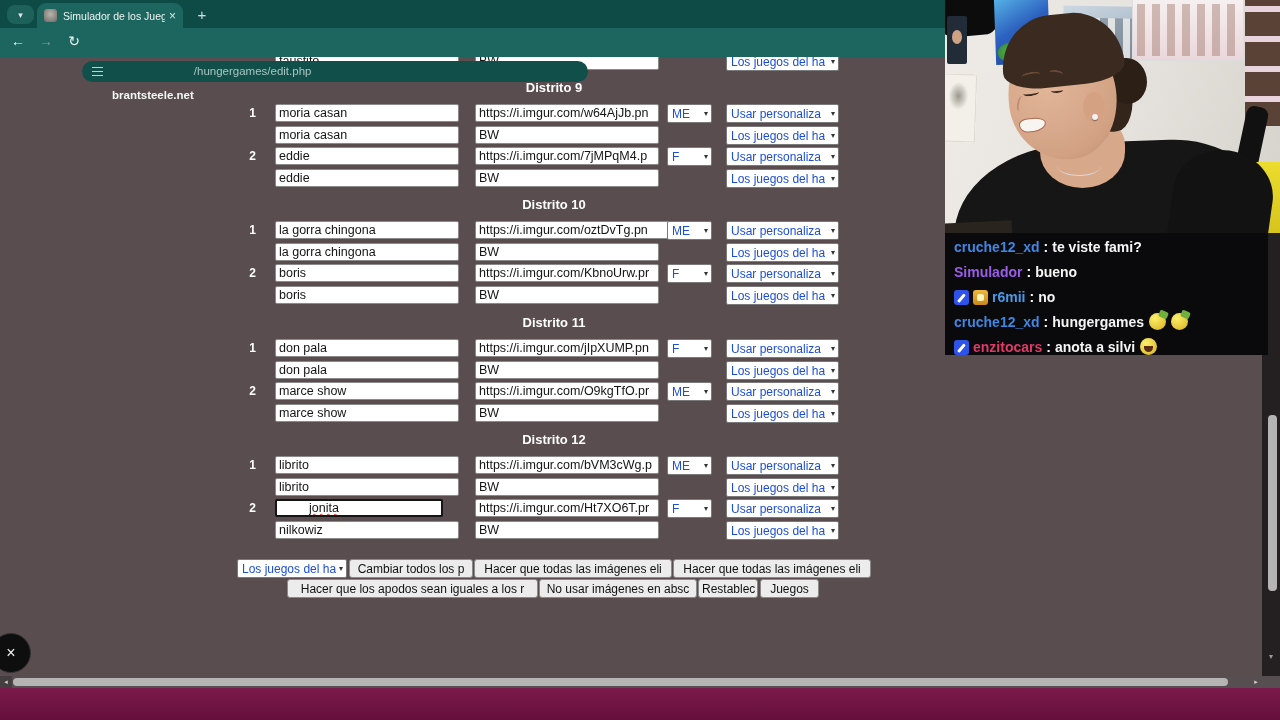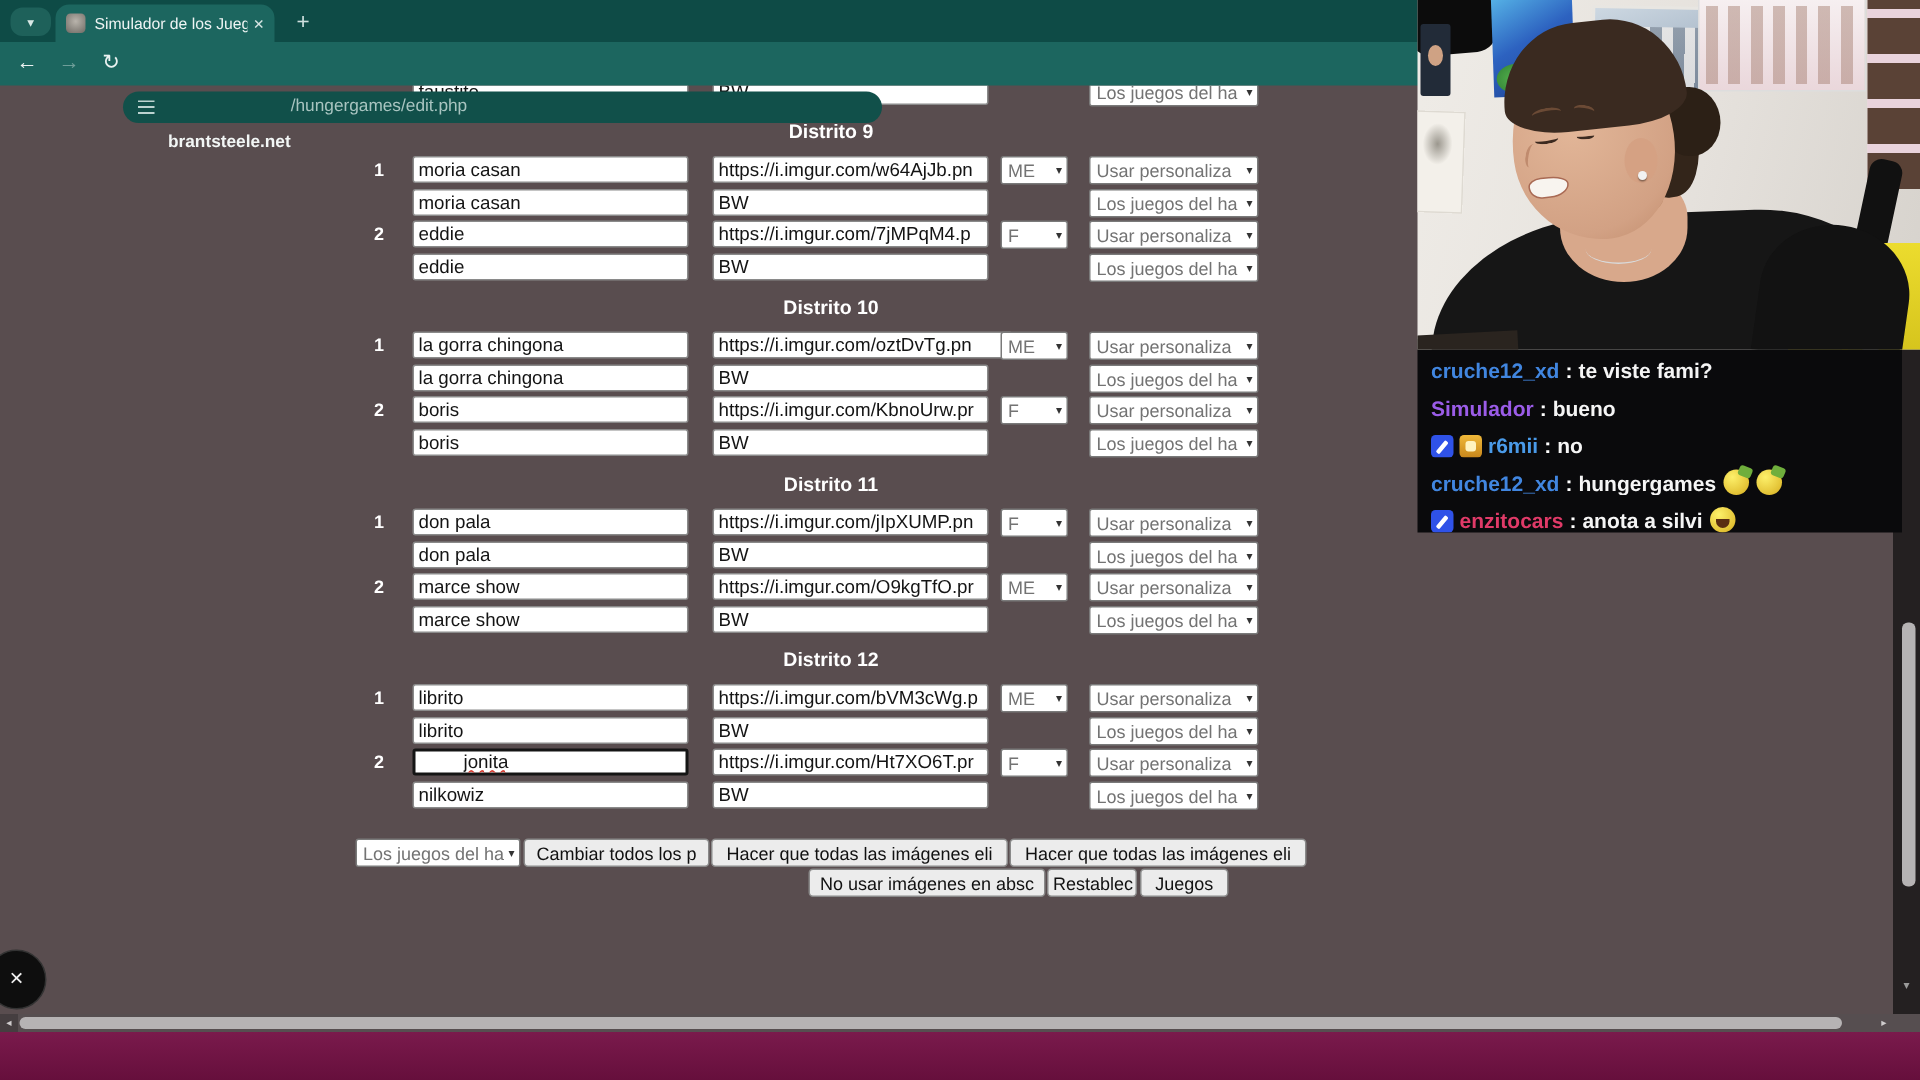--- a/index.html
+++ b/index.html
@@ -31,21 +31,21 @@
 
   
   .page { position:absolute; left:0; top:57px; width:1280px; height:619px; background:#594d4f; overflow:hidden; z-index:1; }
   .dlabel { position:absolute; left:254px; width:600px; text-align:center; color:#fff;
     font-weight:bold; font-size:13px; }
   .rownum { position:absolute; left:240px; width:16px; text-align:right; color:#fff; font-weight:bold; font-size:12px; }
   .finput { position:absolute; height:18px; background:#fff; border:1px solid #8a8a8a; border-radius:2px;
     padding:0 3px; font-size:12.5px; color:#141414; font-family:"Liberation Sans",sans-serif; }
   .fsel { position:absolute; height:19px; background:#fff; border:1px solid #7a7a7a; border-radius:2px;
     display:flex; align-items:center; justify-content:space-between; padding:0 3px 0 4px; overflow:hidden; }
-  .fsel-t { font-size:12px; color:#737373; white-space:nowrap; overflow:hidden; }
+  .fsel-t { font-size:12px; color:#1d4ed8; white-space:nowrap; overflow:hidden; }
   .fsel-a { font-size:8px; color:#333; margin-left:2px; flex:0 0 auto; }
   .pbtn { position:absolute; height:19px; background:#ececec; border:1px solid #8a8a8a; border-radius:3px;
     font-size:12px; color:#111; white-space:nowrap; overflow:hidden; text-align:center;
     font-family:"Liberation Sans",sans-serif; padding:0 3px; line-height:16px; }
 
   
   .hsb { position:absolute; left:0; top:676px; width:1280px; height:12px; background:#564e50; z-index:3; }
   .hsb-arrow { position:absolute; top:0; width:12px; height:12px; color:#cfcccd; font-size:7px;
     display:flex; align-items:center; justify-content:center; background:#453e40; }
   .hsb-thumb { position:absolute; left:13px; top:2px; width:1215px; height:8px; border-radius:4px; background:#b6b3b4; }
@@ -293,21 +293,21 @@
         <span class="fsel-t">Usar personaliza</span>
         <span class="fsel-a">▾</span>
       </div>
       <input class="finput" type="text" value="librito" style="left: 275px; top: 421px; width: 184px;">
       <input class="finput" type="text" value="BW" style="left: 475px; top: 421px; width: 184px;">
       <div class="fsel" style="left: 726px; top: 421px; width: 113px;">
         <span class="fsel-t">Los juegos del ha</span>
         <span class="fsel-a">▾</span>
       </div>
       <div class="rownum" style="top: 444px;">2</div>
-      <input class="finput" type="text" value="jonita" style="left: 275px; top: 442px; width: 184px; border: 2px solid rgb(21, 21, 21); text-decoration: underline 1px wavy rgb(214, 58, 47); padding-left: 32px;">
+      <input class="finput" type="text" value="jonita" style="left: 275px; top: 442px; width: 168px; border: 2px solid rgb(21, 21, 21); text-decoration: underline 1px wavy rgb(214, 58, 47); padding-left: 32px;">
       <input class="finput" type="text" value="https://i.imgur.com/Ht7XO6T.pr" style="left: 475px; top: 442px; width: 184px;">
       <div class="fsel" style="left: 667px; top: 442px; width: 45px;">
         <span class="fsel-t">F</span>
         <span class="fsel-a">▾</span>
       </div>
       <div class="fsel" style="left: 726px; top: 442px; width: 113px;">
         <span class="fsel-t">Usar personaliza</span>
         <span class="fsel-a">▾</span>
       </div>
       <input class="finput" type="text" value="nilkowiz" style="left: 275px; top: 464px; width: 184px;">
@@ -316,20 +316,21 @@
         <span class="fsel-t">Los juegos del ha</span>
         <span class="fsel-a">▾</span>
       </div>
       <div class="fsel" style="left: 237px; top: 502px; width: 110px;">
         <span class="fsel-t">Los juegos del ha</span>
         <span class="fsel-a">▾</span>
       </div>
       <button class="pbtn" style="left: 349px; top: 502px; width: 124px;">Cambiar todos los p</button>
       <button class="pbtn" style="left: 474px; top: 502px; width: 198px;">Hacer que todas las imágenes eli</button>
       <button class="pbtn" style="left: 673px; top: 502px; width: 198px;">Hacer que todas las imágenes eli</button>
+      <button class="pbtn" style="left: 287px; top: 522px; width: 251px;">Hacer que los apodos sean iguales a los r</button>
       <button class="pbtn" style="left: 539px; top: 522px; width: 158px;">No usar imágenes en absc</button>
       <button class="pbtn" style="left: 698px; top: 522px; width: 60px;">Restablec</button>
       <button class="pbtn" style="left: 760px; top: 522px; width: 59px;">Juegos</button>
     </div>
 
   <div class="hsb">
     <div class="hsb-arrow" style="left:0;">◂</div>
     <div class="hsb-thumb"></div>
     <div class="hsb-arrow" style="left:1250px;background:transparent;">▸</div>
   </div>

